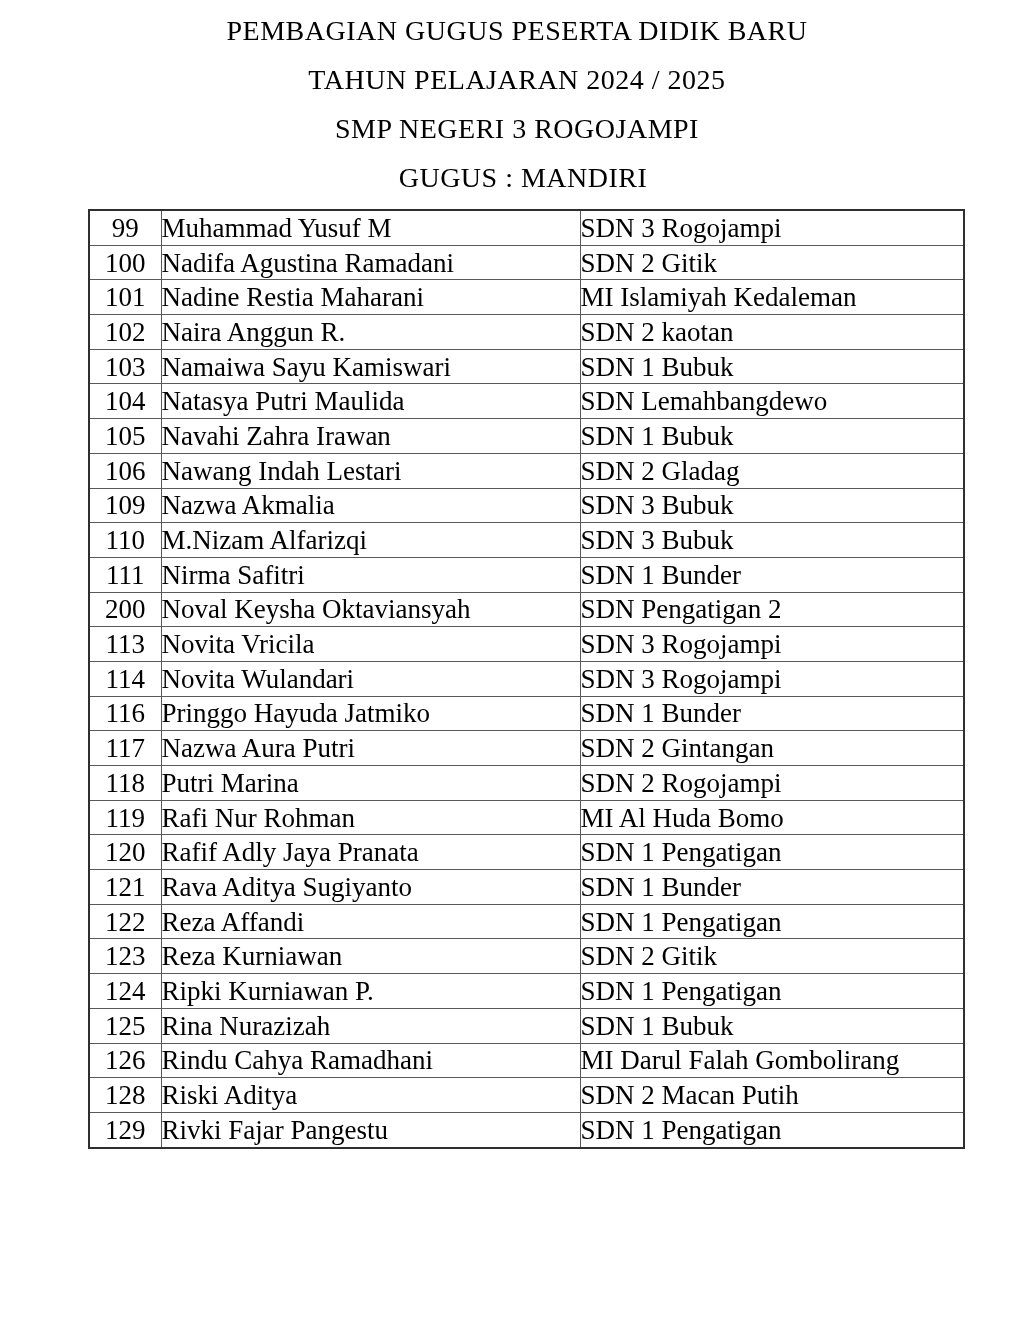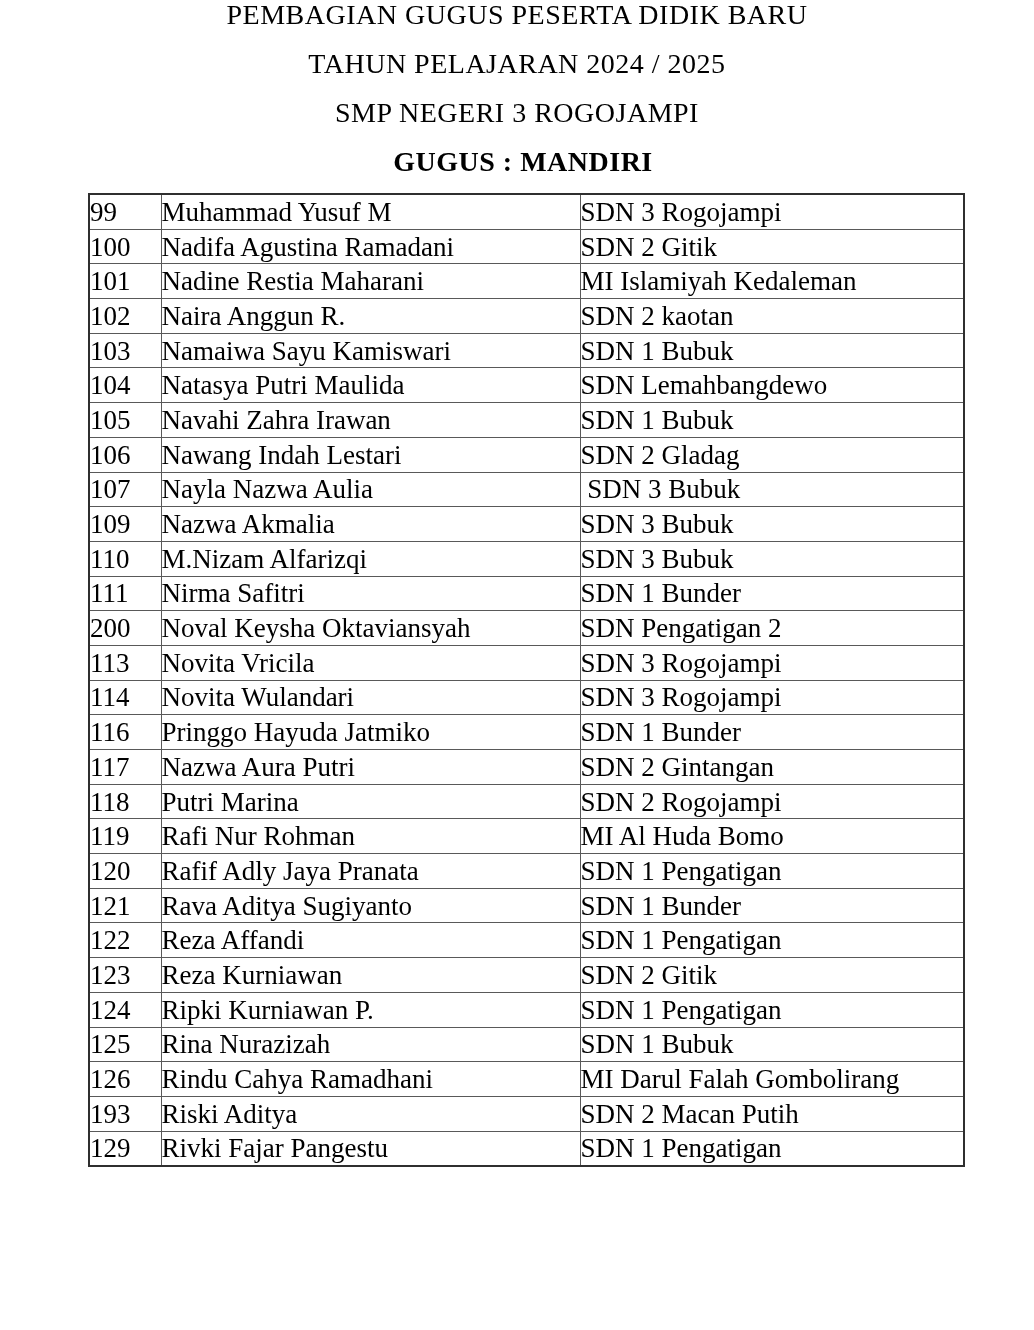--- a/index.html
+++ b/index.html
@@ -9,32 +9,32 @@
   }
   body {
     width: 1034px;
     height: 1330px;
     overflow: hidden;
     font-family: "Liberation Serif", serif;
     color: #000000;
   }
   .titles {
     text-align: center;
-    padding-top: 0;
+    padding-top: 16px;
   }
   .title-line {
     font-size: 28px;
     line-height: 30px;
     margin: 0 0 19px 0;
     font-weight: normal;
     letter-spacing: 0.5px;
     white-space: pre;
   }
   .title-line.bold {
-    font-weight: bold;
+    font-weight: normal;
     margin-bottom: 0;
     margin-left: 12px;
   }
   table.roster {
     border-collapse: collapse;
     table-layout: fixed;
     margin: 16px 0 0 88px;
     width: 875px;
     border: 2px solid #2f2f2f;
   }
@@ -42,21 +42,21 @@
     border: 1px solid #595959;
     font-size: 27px;
     line-height: 28px;
     height: 33.7px;
     padding: 0;
     white-space: pre;
     overflow: hidden;
     vertical-align: middle;
   }
   td.num {
-    text-align: left;
+    text-align: center;
   }
   td.name, td.school {
     padding-left: 12px;
   }
 </style>
 </head>
 <body>
 
 <div class="page">
 
@@ -108,25 +108,20 @@
           <td class="num">105</td>
           <td class="name">Navahi Zahra Irawan</td>
           <td class="school">SDN 1 Bubuk</td>
         </tr>
         <tr>
           <td class="num">106</td>
           <td class="name">Nawang Indah Lestari</td>
           <td class="school">SDN 2 Gladag</td>
         </tr>
         <tr>
-          <td class="num">107</td>
-          <td class="name">Nayla Nazwa Aulia</td>
-          <td class="school"> SDN 3 Bubuk</td>
-        </tr>
-        <tr>
           <td class="num">109</td>
           <td class="name">Nazwa Akmalia</td>
           <td class="school">SDN 3 Bubuk</td>
         </tr>
         <tr>
           <td class="num">110</td>
           <td class="name">M.Nizam Alfarizqi</td>
           <td class="school">SDN 3 Bubuk</td>
         </tr>
         <tr>
@@ -198,21 +193,21 @@
           <td class="num">125</td>
           <td class="name">Rina Nurazizah</td>
           <td class="school">SDN 1 Bubuk</td>
         </tr>
         <tr>
           <td class="num">126</td>
           <td class="name">Rindu Cahya Ramadhani</td>
           <td class="school">MI Darul Falah Gombolirang</td>
         </tr>
         <tr>
-          <td class="num">193</td>
+          <td class="num">128</td>
           <td class="name">Riski Aditya</td>
           <td class="school">SDN 2 Macan Putih</td>
         </tr>
         <tr>
           <td class="num">129</td>
           <td class="name">Rivki Fajar Pangestu</td>
           <td class="school">SDN 1 Pengatigan</td>
         </tr>
       </tbody>
   </table>

